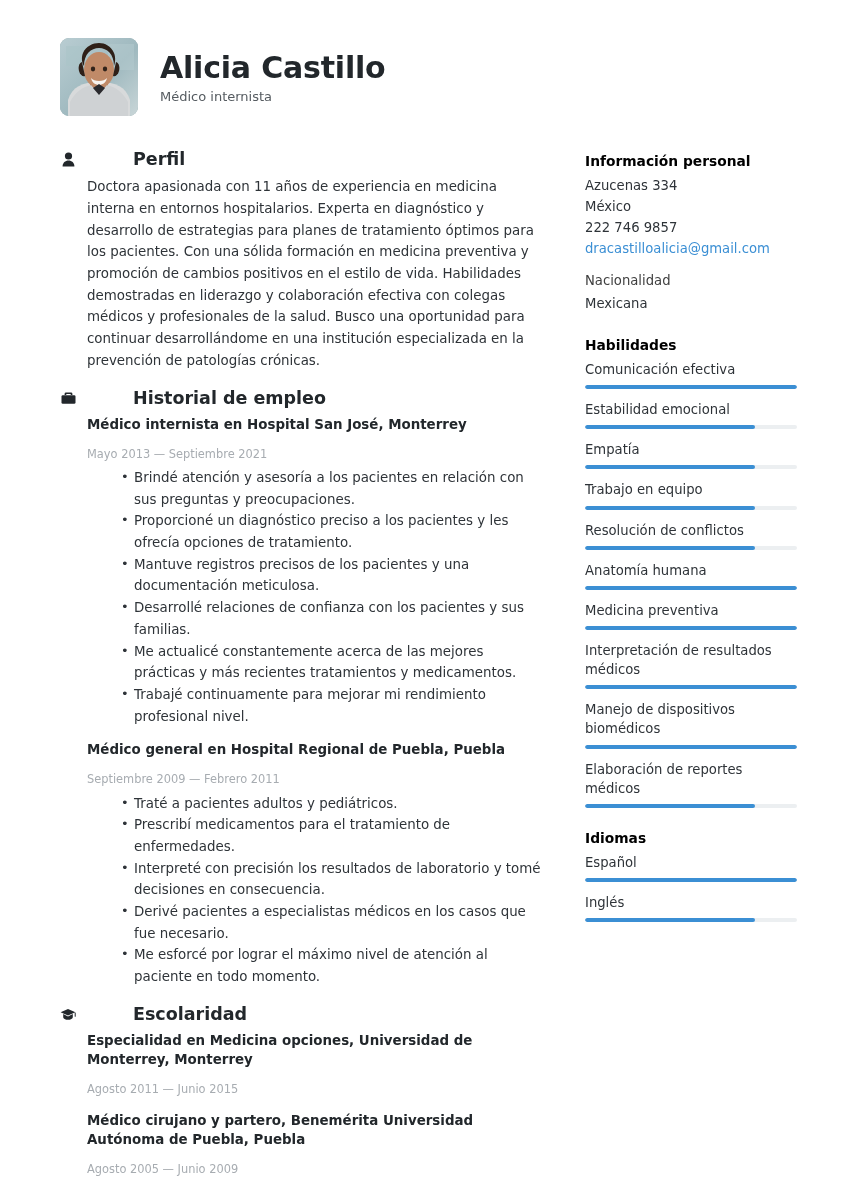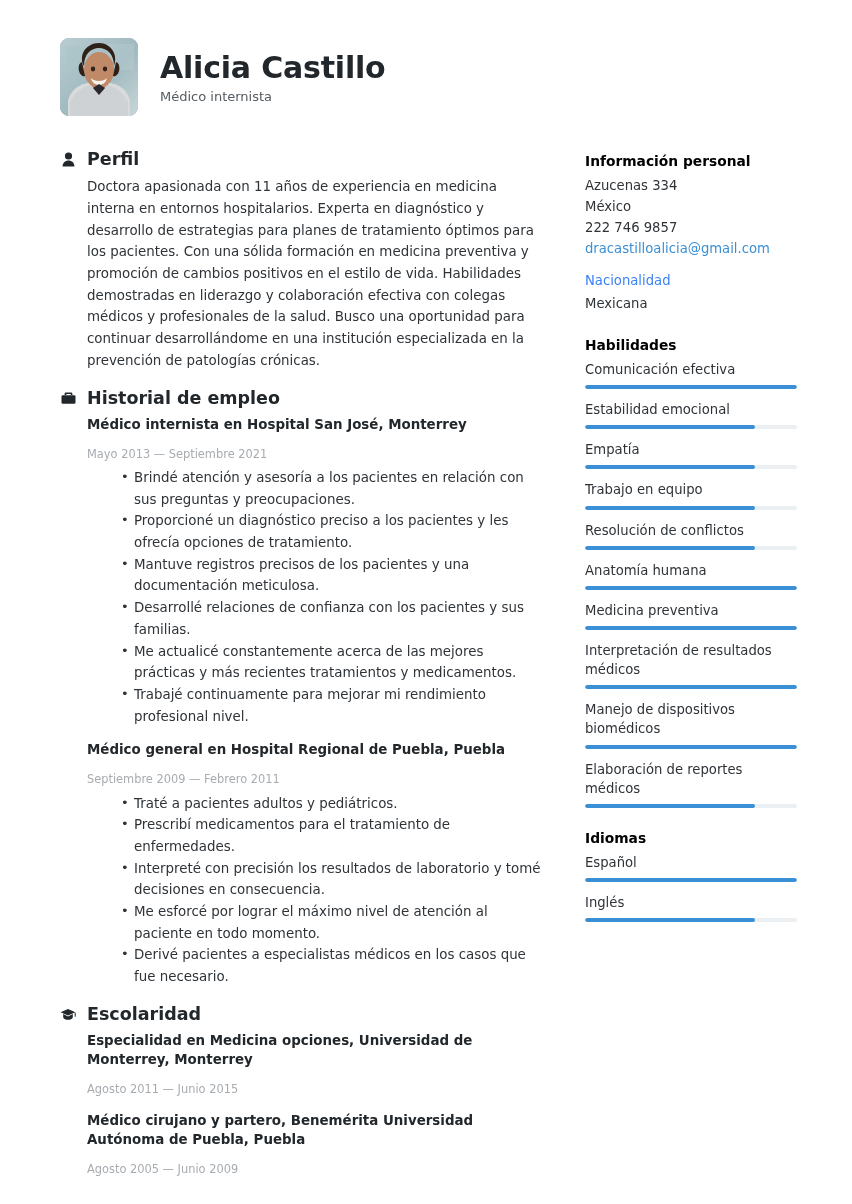--- a/index.html
+++ b/index.html
@@ -80,20 +80,21 @@
     justify-content: center;
     color: #22272b;
     flex: 0 0 auto;
   }
   .section-icon svg { display: block; }
   .section-title {
     font-size: 17.5px;
     font-weight: bold;
     color: #22272b;
     line-height: 1.1;
+    margin-left: 46px;
   }
   .section-body { padding-left: 27px; }
   .para {
     font-size: 13.4px;
     line-height: 1.62;
     color: #2e3338;
     margin: 0;
   }
 
   .entry { margin-bottom: 3px; }
@@ -141,21 +142,21 @@
     line-height: 1.3;
   }
   .side-line {
     font-size: 13.2px;
     line-height: 1.58;
     color: #2e3338;
   }
   .side-line.link { color: #3b8fd4; }
   .side-label {
     font-size: 13.2px;
-    color: #3b82f6;
+    color: #404040;
     line-height: 1.58;
     margin-top: 12px;
   }
   .side-value {
     font-size: 13.2px;
     color: #2e3338;
     line-height: 1.58;
     margin-top: 2px;
   }
 
@@ -260,22 +261,22 @@
             </ul>
           </div>
 
           <div class="entry">
             <div class="entry-title">Médico general en Hospital Regional de Puebla, Puebla</div>
             <div class="entry-date">Septiembre 2009 — Febrero 2011</div>
             <ul class="bullets">
               <li>Traté a pacientes adultos y pediátricos.</li>
               <li>Prescribí medicamentos para el tratamiento de enfermedades.</li>
               <li>Interpreté con precisión los resultados de laboratorio y tomé decisiones en consecuencia.</li>
+              <li>Derivé pacientes a especialistas médicos en los casos que fue necesario.</li>
               <li>Me esforcé por lograr el máximo nivel de atención al paciente en todo momento.</li>
-              <li>Derivé pacientes a especialistas médicos en los casos que fue necesario.</li>
             </ul>
           </div>
 
         </div>
       </div>
 
       <div class="section">
         <div class="section-head">
           <span class="section-icon">
             <svg width="16" height="13" viewBox="0 0 16 13" xmlns="http://www.w3.org/2000/svg">

